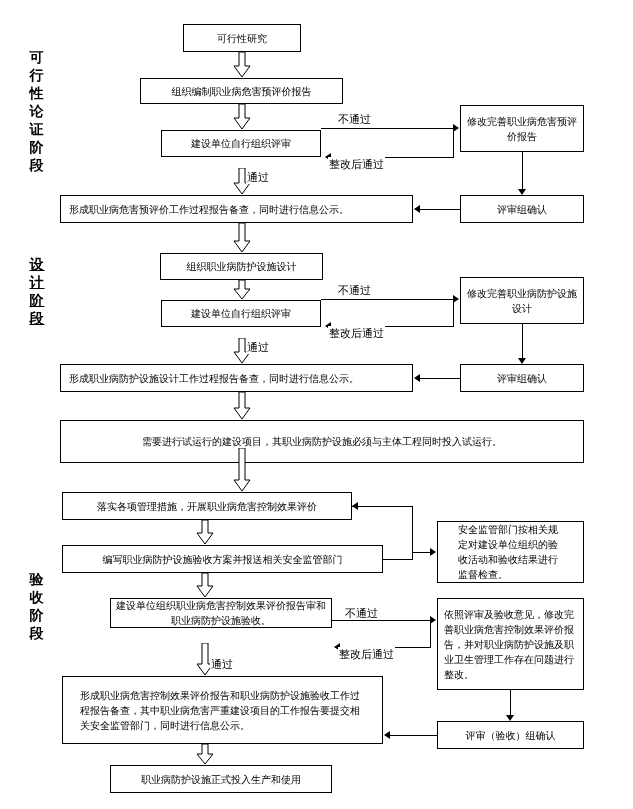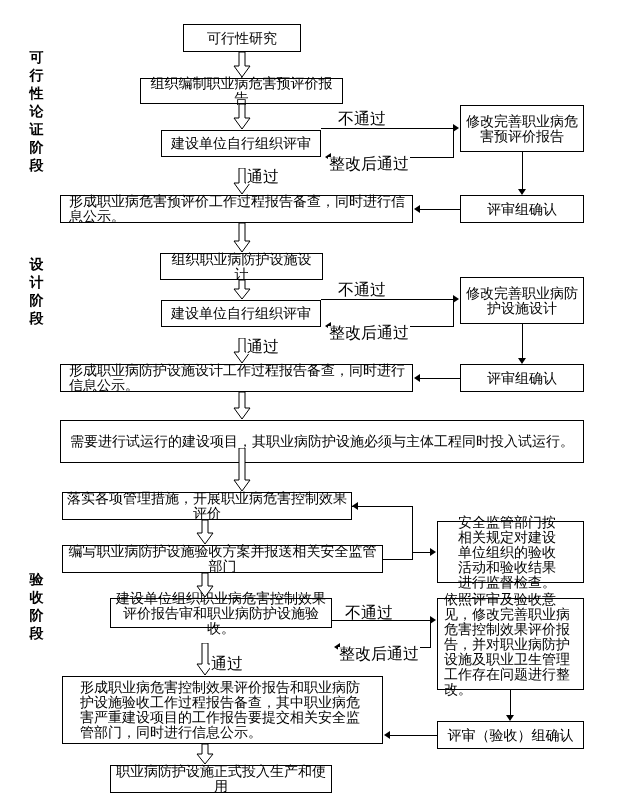--- a/index.html
+++ b/index.html
@@ -26,21 +26,21 @@
 
   .box{
     position:absolute;
     border:1px solid #000;
     background:#fff;
     box-sizing:border-box;
     display:flex;
     align-items:center;
     justify-content:center;
     text-align:center;
-    font-size:14px;
+    font-size:10px;
     line-height:15px;
     padding:2px 4px;
     color:#000;
   }
   .box.left-align{
     justify-content:flex-start;
     text-align:left;
   }
 
   
@@ -53,35 +53,35 @@
   .ah.right{border-top:4px solid transparent;border-bottom:4px solid transparent;border-left:6px solid #000;}
   .ah.left{border-top:4px solid transparent;border-bottom:4px solid transparent;border-right:6px solid #000;}
   .ah.down{border-left:4px solid transparent;border-right:4px solid transparent;border-top:6px solid #000;}
 
   
   .block-arrow{position:absolute;}
   .block-arrow svg{display:block;}
 
   .edge-label{
     position:absolute;
-    font-size:16px;
+    font-size:11px;
     line-height:14px;
     background:#fff;
     padding:0 1px;
     white-space:nowrap;
     color:#000;
   }
 </style>
 </head>
 <body>
 
 <div id="canvas">
 
   <div class="stage-label" style="left:26px;top:48px;">可行性论证阶段</div>
-  <div class="stage-label" style="left:26px;top:255px;">设计阶段</div>
+  <div class="stage-label" style="left:26px;top:255px;text-decoration:underline;">设计阶段</div>
   <div class="stage-label" style="left:26px;top:570px;">验收阶段</div>
 
   <div class="box" style="left:183px;top:24px;width:118px;height:28px;">可行性研究</div>
 
   <div class="box" style="left:140px;top:78px;width:203px;height:26px;">组织编制职业病危害预评价报告</div>
 
   <div class="box" style="left:161px;top:130px;width:160px;height:27px;">建设单位自行组织评审</div>
 
   <div class="box left-align" style="left:60px;top:195px;width:353px;height:28px;padding-left:8px;">形成职业病危害预评价工作过程报告备查，同时进行信息公示。</div>
 

